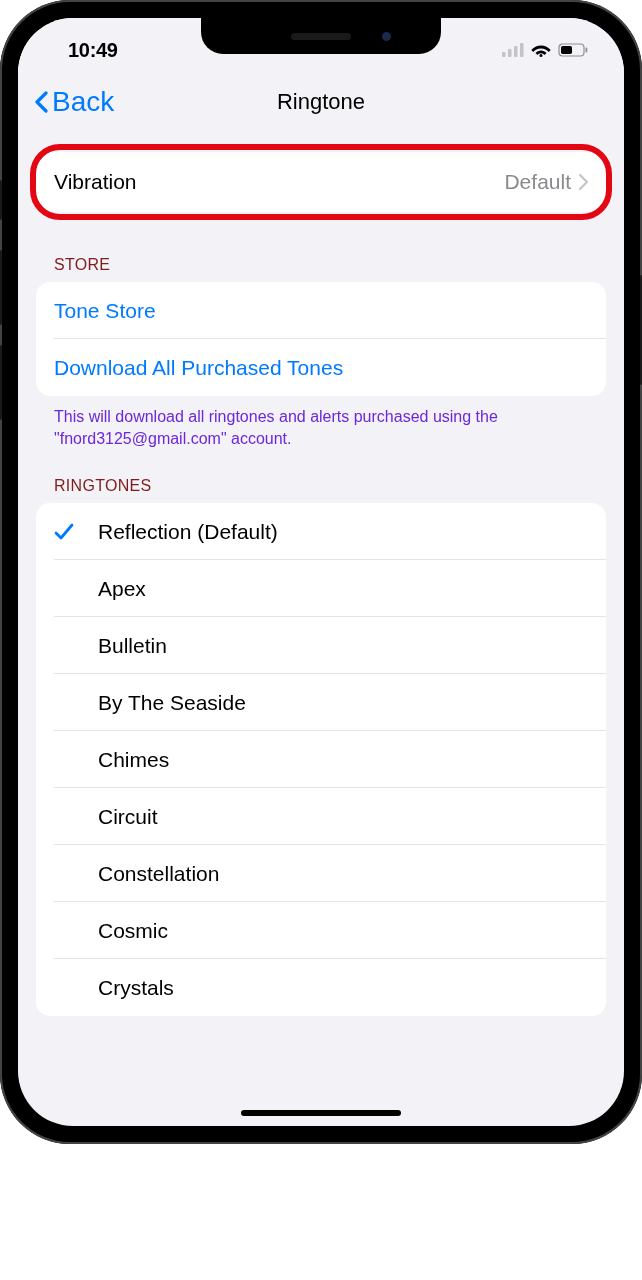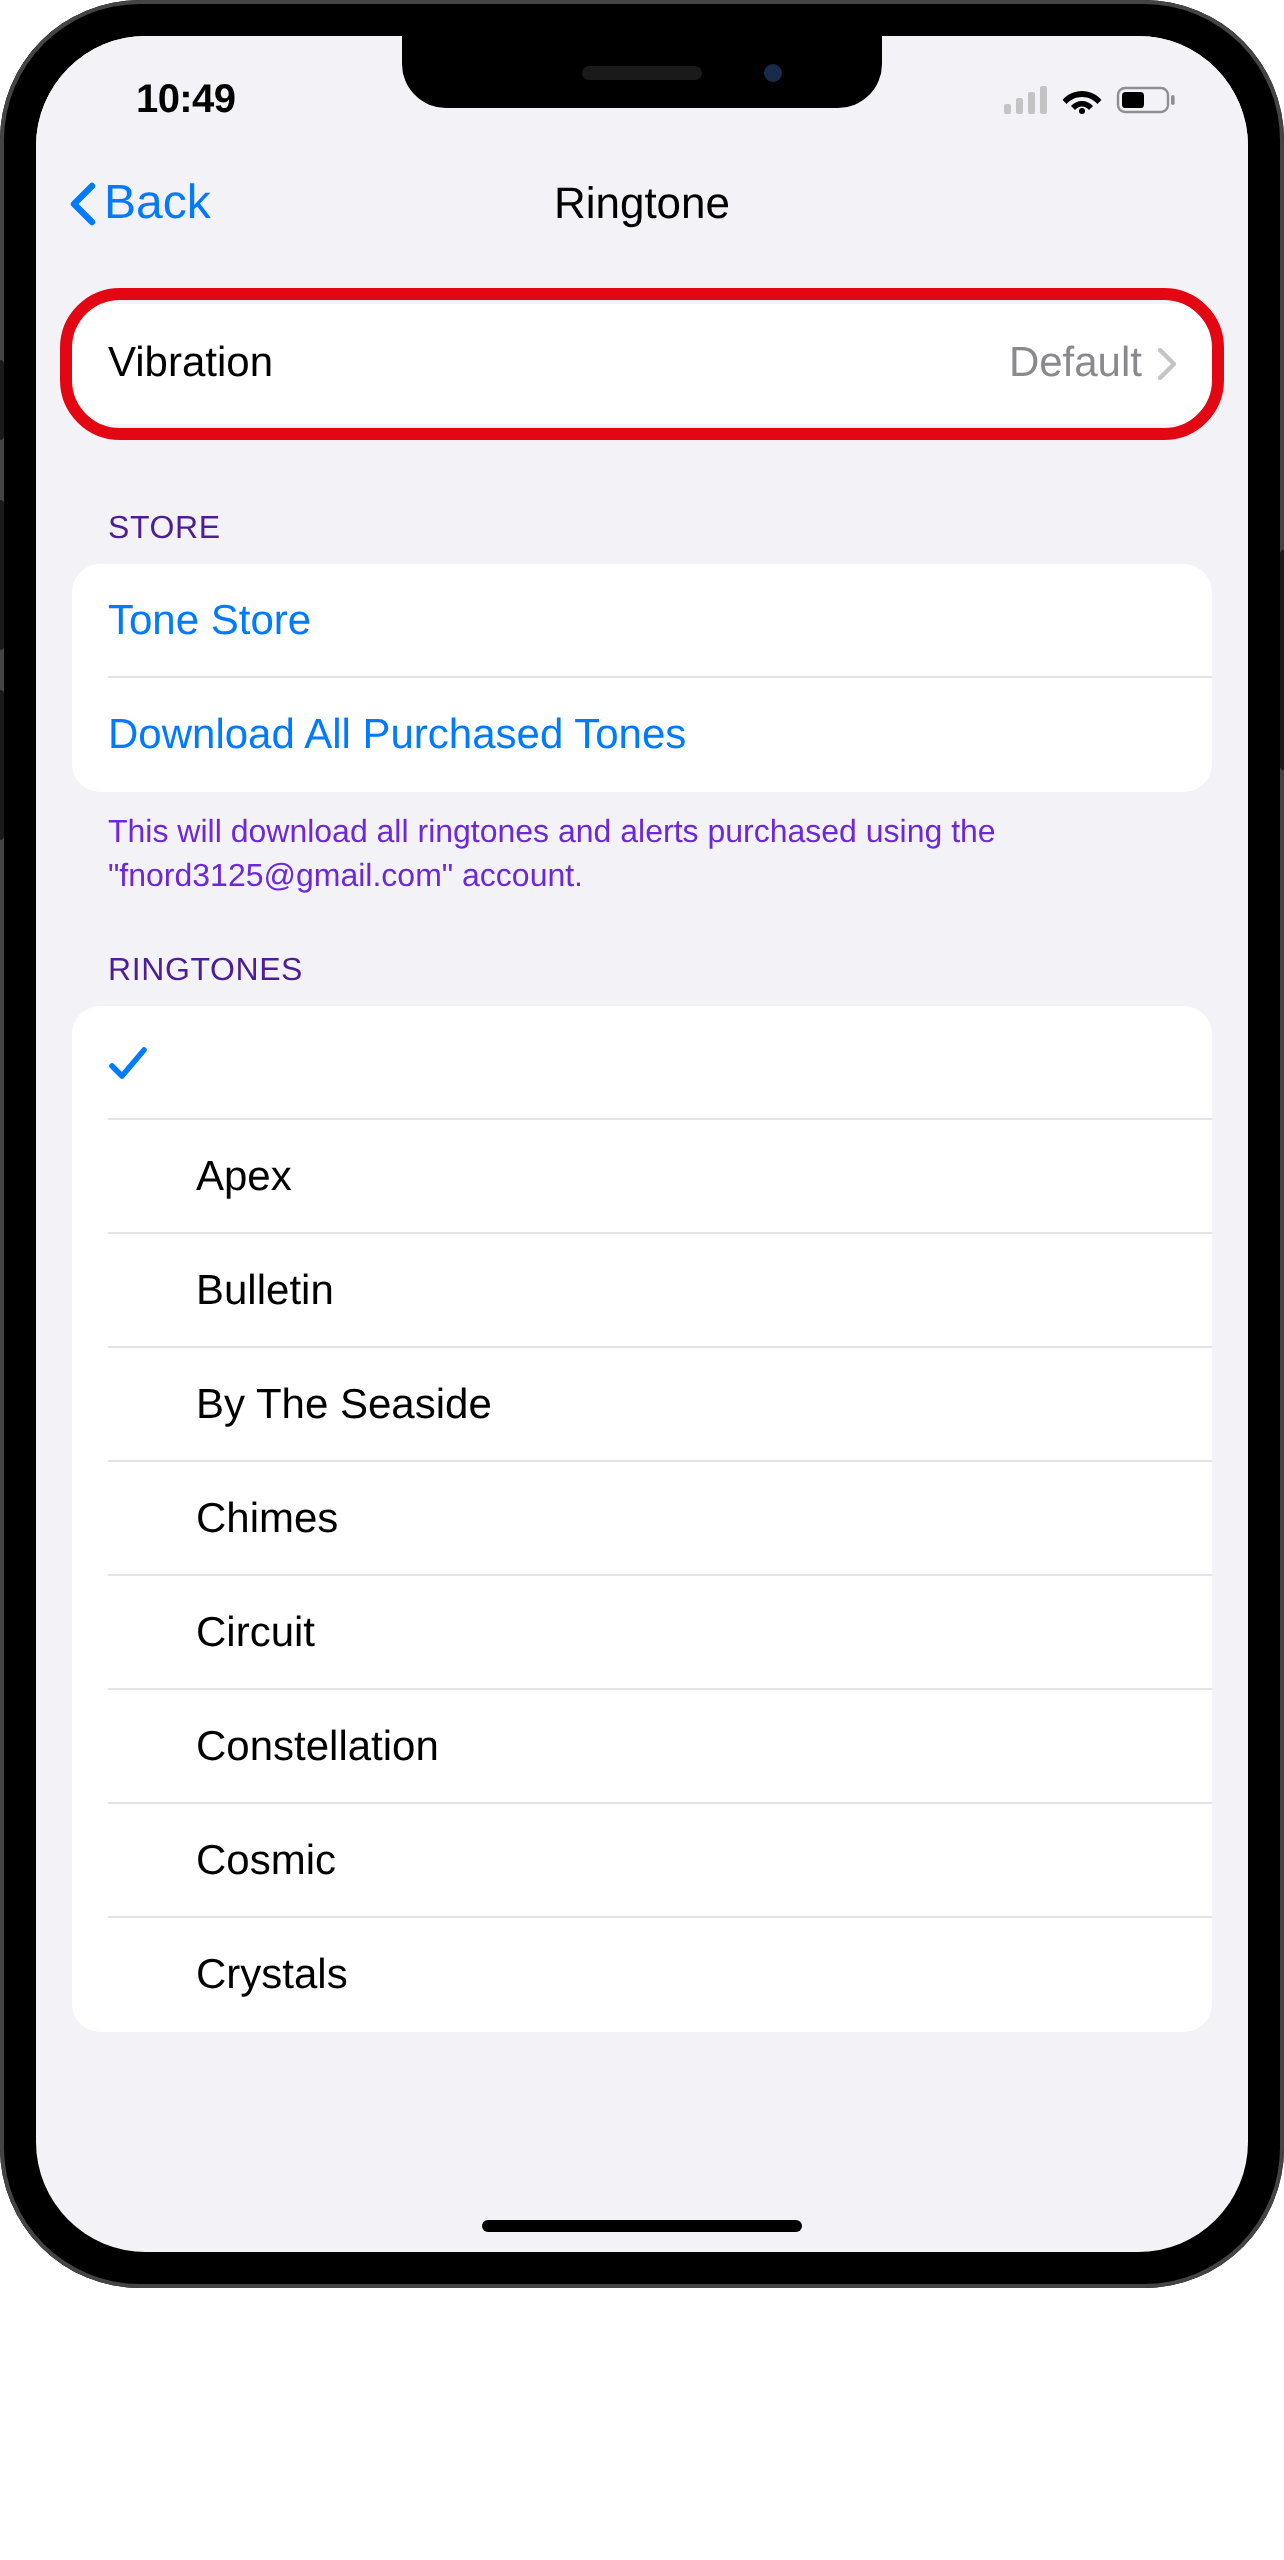--- a/index.html
+++ b/index.html
@@ -94,37 +94,37 @@
       justify-content: center;
       position: relative;
       background: #f2f2f7;
     }
     .back-btn {
       position: absolute;
       left: 16px;
       display: flex;
       align-items: center;
       color: #007aff;
-      font-size: 24px;
+      font-size: 28px;
       gap: 4px;
     }
     .nav-title {
       font-size: 22px;
       font-weight: 400;
       color: #000;
     }
     .content {
       padding: 0 18px;
     }
     .section {
       margin-top: 28px;
     }
     .section-header {
       font-size: 16px;
-      color: #4c1d95;
+      color: #7f1d1d;
       text-transform: uppercase;
       padding: 0 18px 8px 18px;
       letter-spacing: 0.3px;
     }
     .section-footer {
       font-size: 16px;
       color: #6d28d9;
       padding: 10px 18px 0 18px;
       line-height: 1.35;
     }
@@ -284,20 +284,21 @@
 
       <div class="section" style="margin-top:28px;">
         <div class="section-header">Ringtones</div>
         <div class="group" id="ringtone-list">
             <div class="cell cell-sep" style="padding-left: 18px;">
               <div class="check-col">
                 <svg width="20" height="18" viewBox="0 0 20 18">
                   <path d="M2 10 L7 15 L18 2" stroke="#007aff" stroke-width="2.8" fill="none" stroke-linecap="round" stroke-linejoin="round"></path>
                 </svg>
               </div>
+              <span class="ringtone-label">Reflection (Default)</span>
             </div>
             <div class="cell cell-sep" style="padding-left: 18px;">
               <div class="check-col"></div>
               <span class="ringtone-label">Apex</span>
             </div>
             <div class="cell cell-sep" style="padding-left: 18px;">
               <div class="check-col"></div>
               <span class="ringtone-label">Bulletin</span>
             </div>
             <div class="cell cell-sep" style="padding-left: 18px;">

